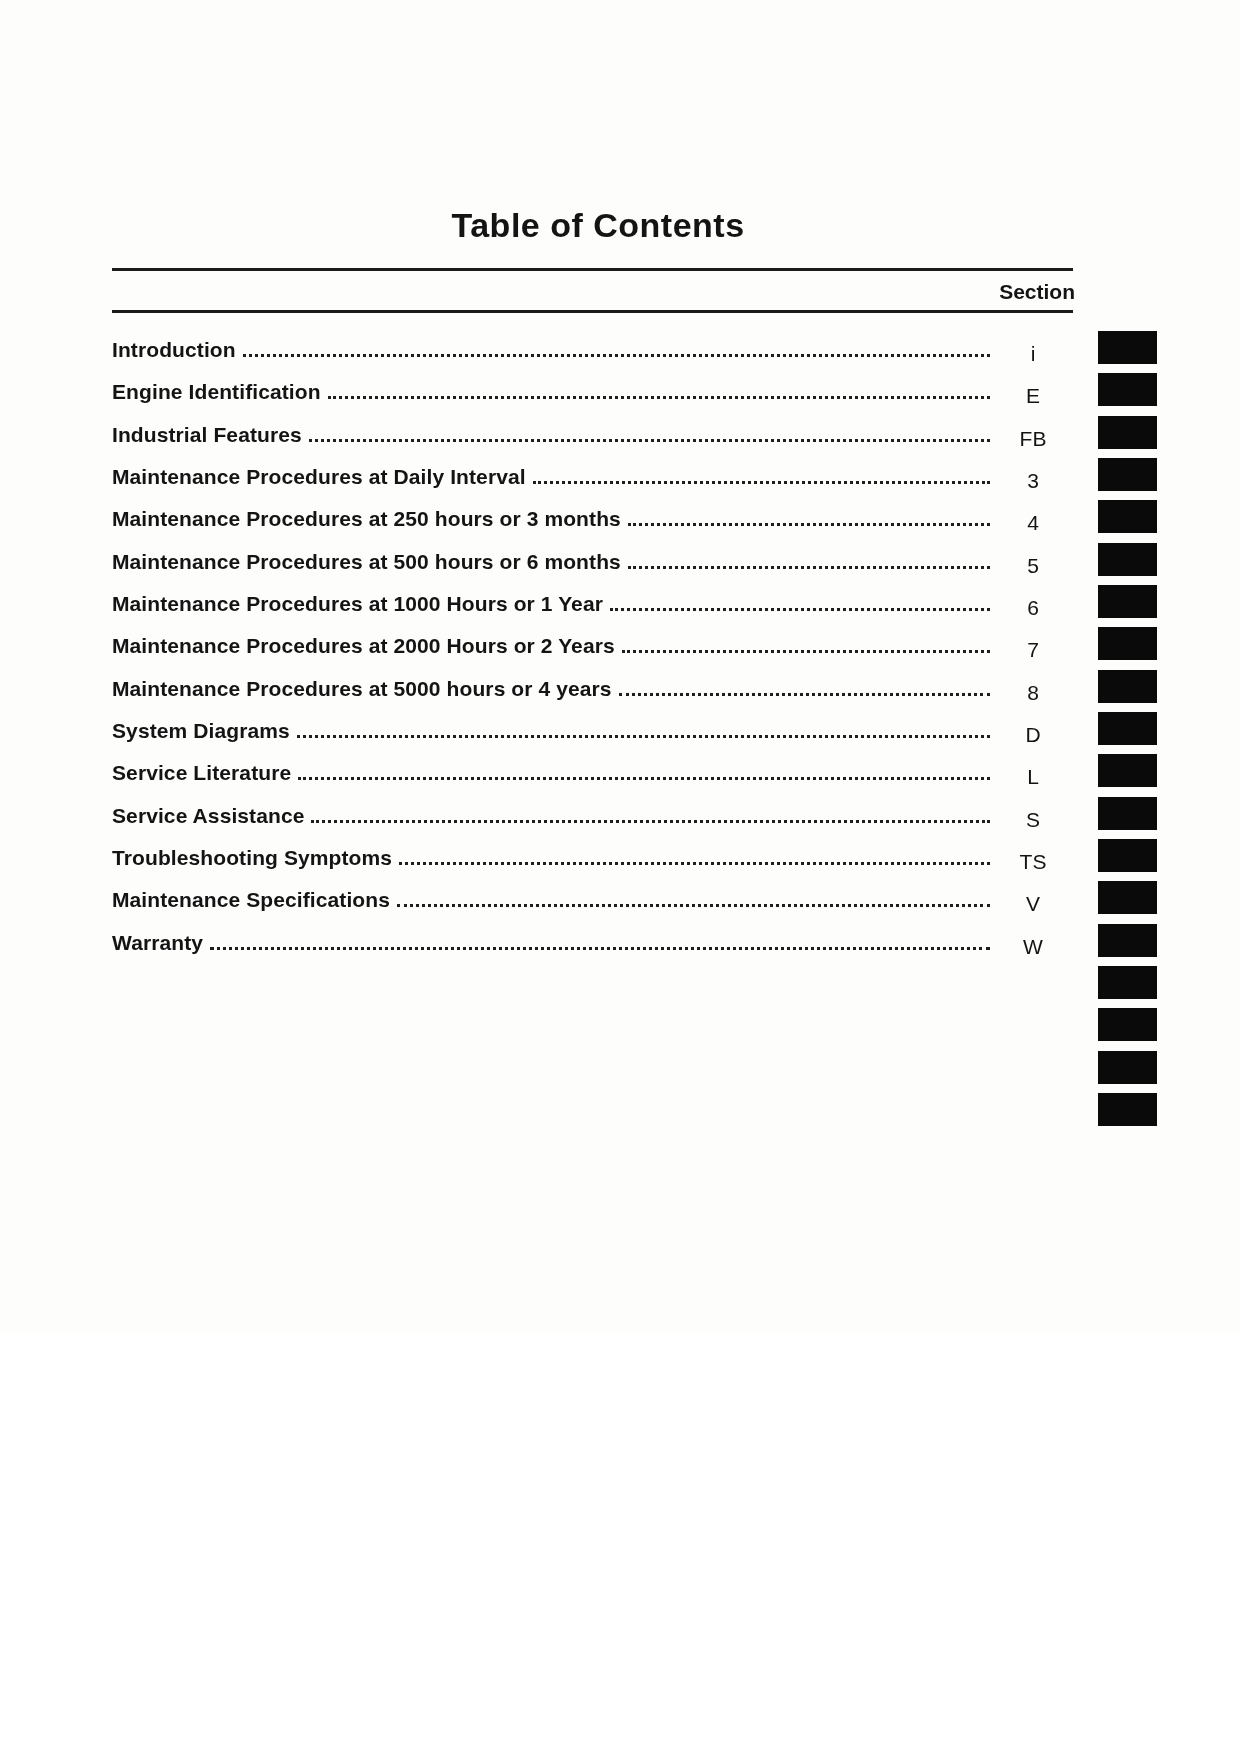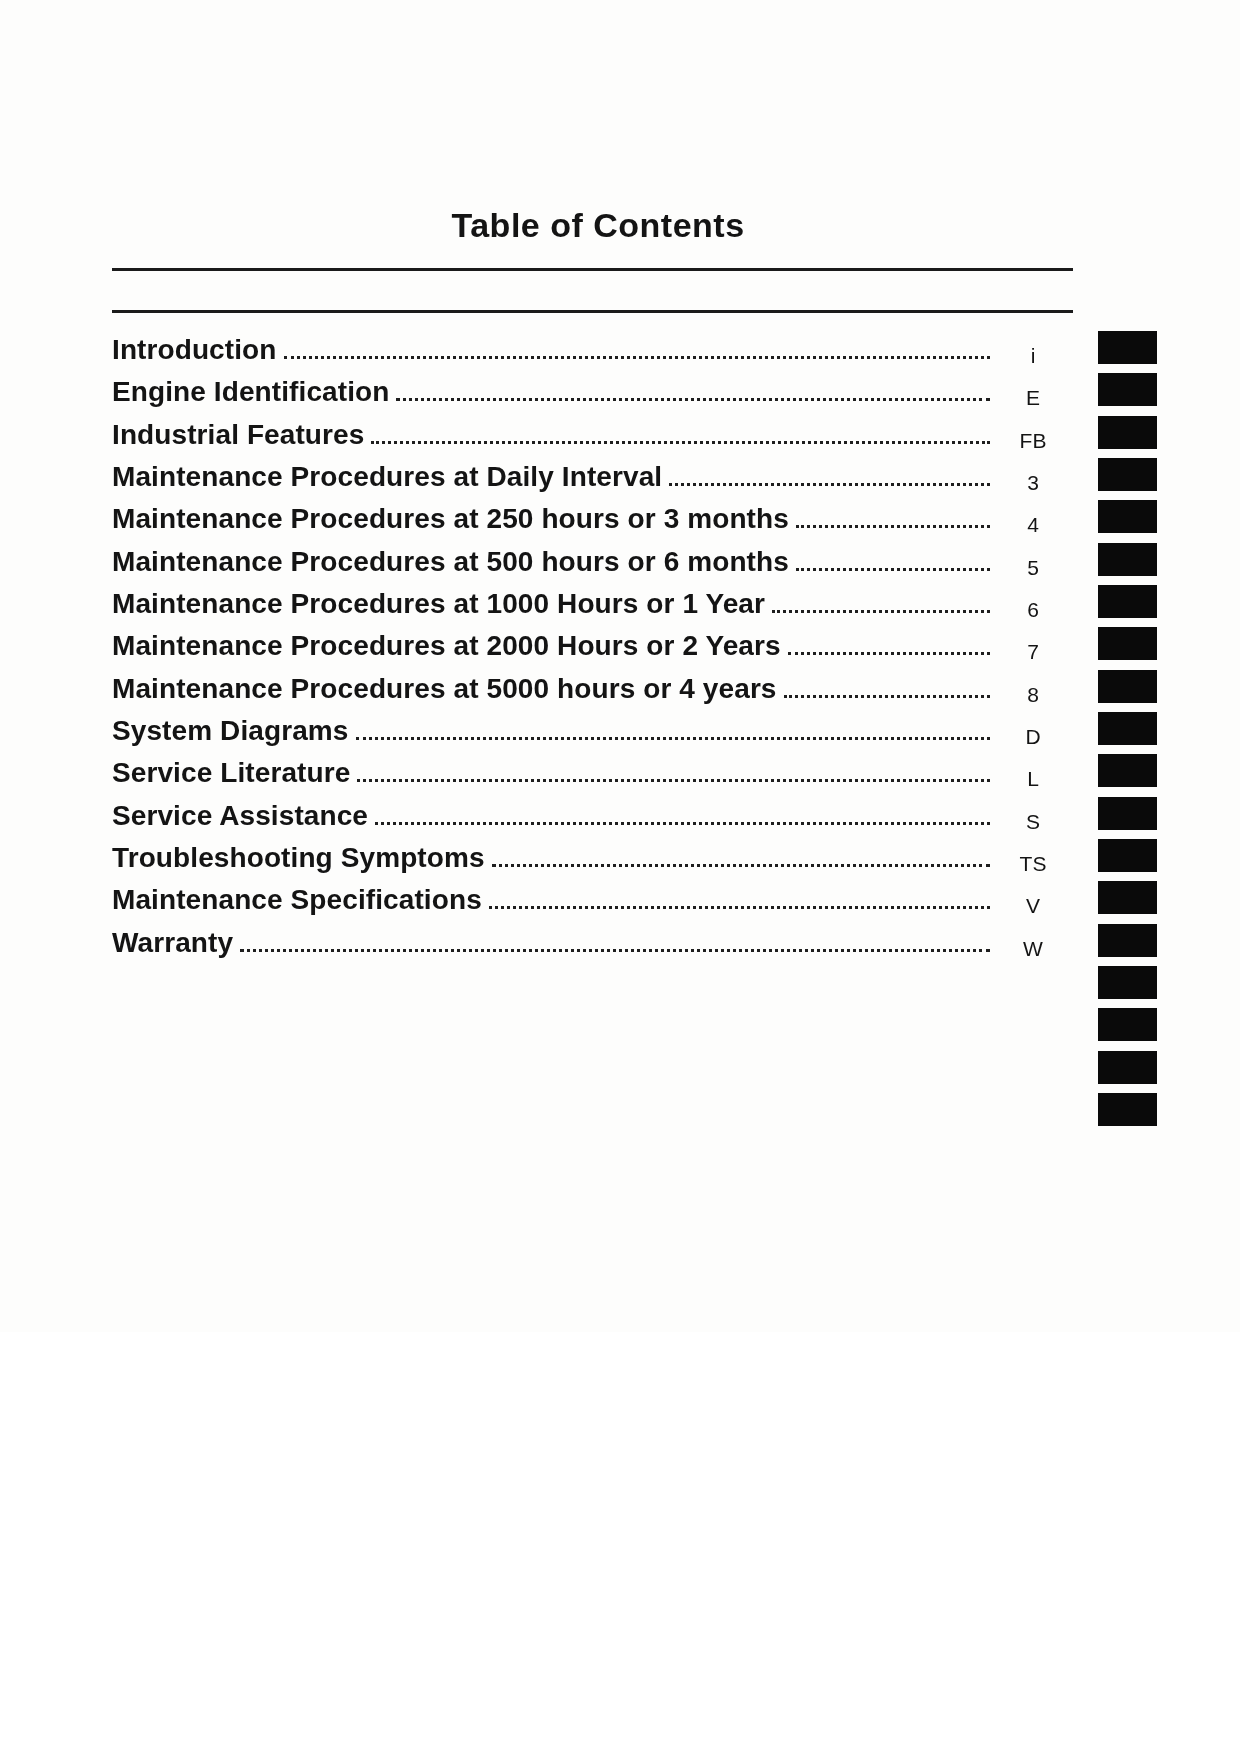--- a/index.html
+++ b/index.html
@@ -54,21 +54,21 @@
     top: 337px;
     left: 112px;
     width: 956px;
   }
   .toc-row {
     display: flex;
     align-items: baseline;
     height: 42.35px;
   }
   .toc-label {
-    font-size: 28px;
+    font-size: 21px;
     line-height: 26px;
     font-weight: 700;
     white-space: nowrap;
     letter-spacing: 0.1px;
   }
   .toc-leader {
     flex: 1 1 auto;
     height: 0;
     border-bottom: 3px dotted #1e1e1e;
     margin-left: 7px;
@@ -92,20 +92,21 @@
     height: 33px;
     background: var(--tab);
   }
 </style>
 </head>
 <body>
 
 <div class="page">
   <h1 class="page-title">Table of Contents</h1>
   <div class="rule rule-top"></div>
+  <div class="section-header">Section</div>
   <div class="rule rule-bottom"></div>
   <div class="toc-list" id="toc-list">
       <div class="toc-row">
     <span class="toc-label">Introduction</span>
     <span class="toc-leader"></span>
     <span class="toc-section">i</span>
   </div>
       <div class="toc-row">
     <span class="toc-label">Engine Identification</span>
     <span class="toc-leader"></span>

